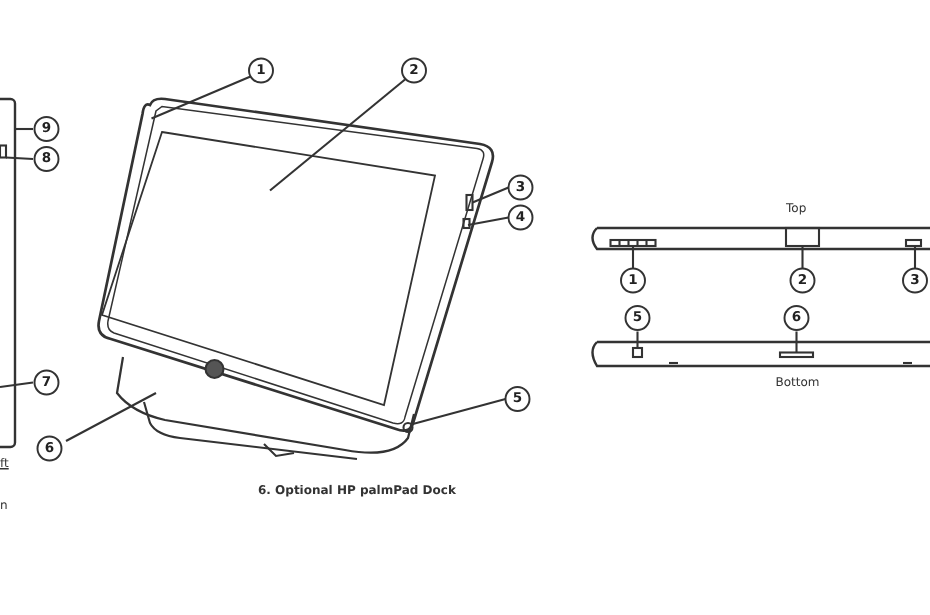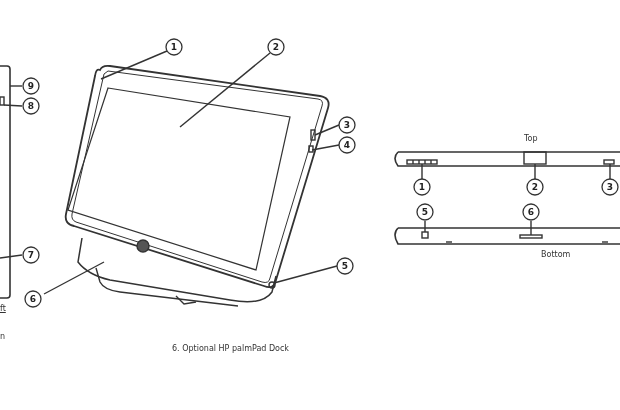--- a/index.html
+++ b/index.html
@@ -102,15 +102,15 @@
     <text x="422" y="187">1</text>
     <text x="535" y="187">2</text>
     <text x="610" y="187">3</text>
     <text x="425" y="212">5</text>
     <text x="531" y="212">6</text>
   </g>
 </svg>
 
 <div class="lbl" style="left:0px;top:304px;text-decoration:underline;">ft</div>
 <div class="lbl" style="left:0px;top:332px;">n</div>
-<div class="lbl" style="left:172px;top:344px;font-weight:normal;">6.    Optional HP palmPad Dock</div>
+<div class="lbl" style="left:172px;top:322px;font-weight:bold;">6.    Optional HP palmPad Dock</div>
 <div class="lbl" style="left:524px;top:134px;text-align:center;">Top</div>
-<div class="lbl" style="left:517px;top:250px;margin-left:24px;">Bottom</div>
+<div class="lbl" style="left:517px;top:250px;">Bottom</div>
 
 </body></html>

